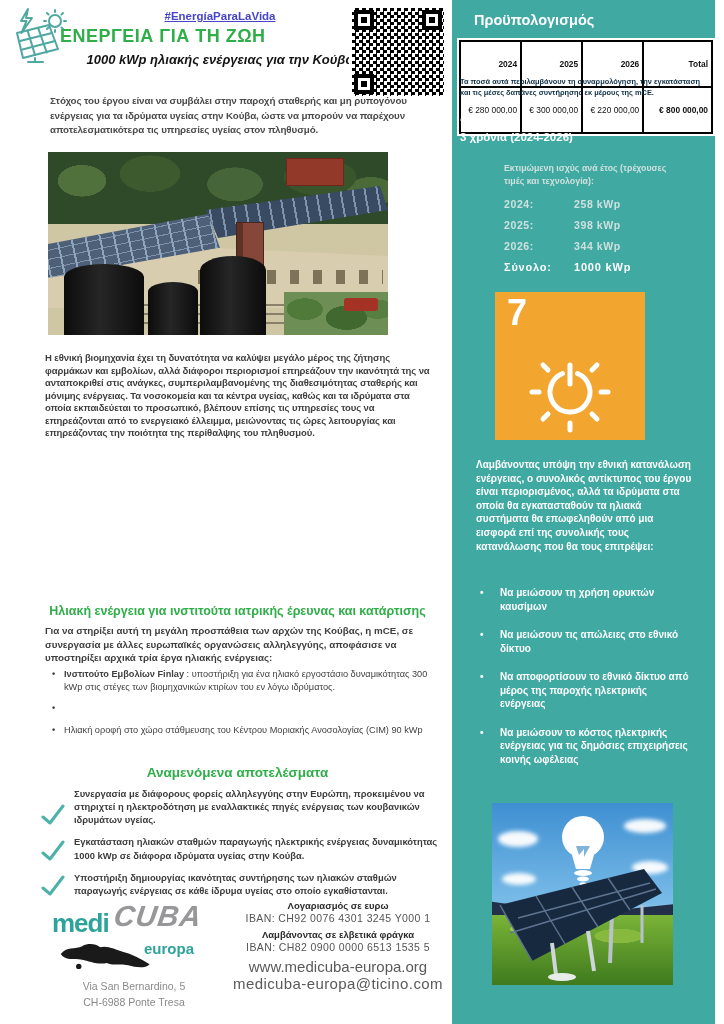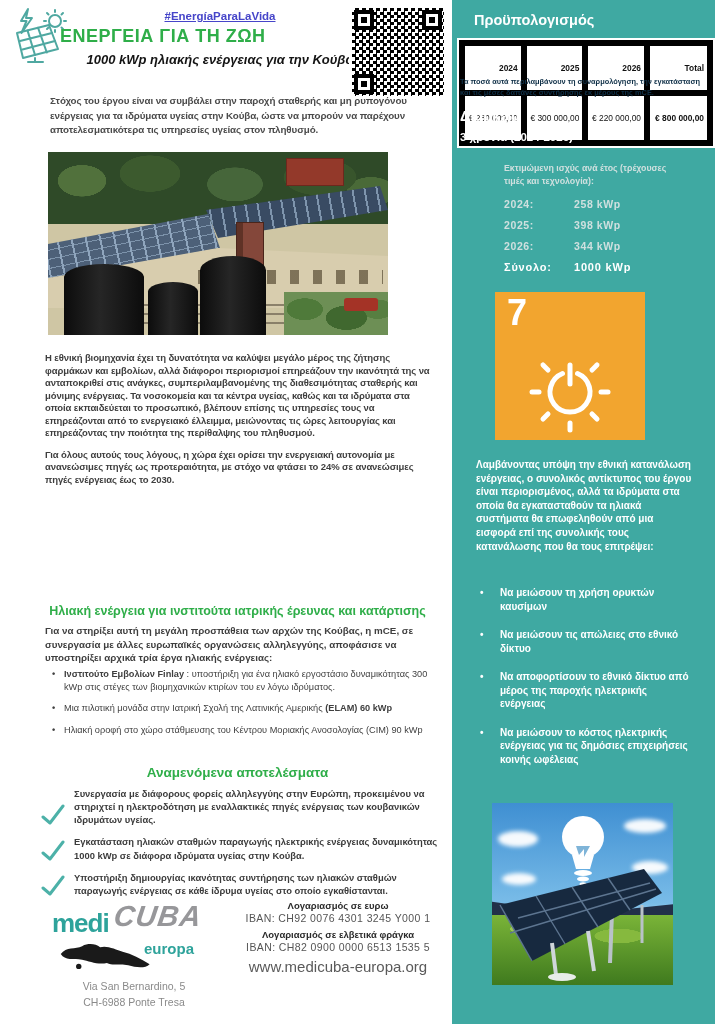--- a/index.html
+++ b/index.html
@@ -83,21 +83,21 @@
   .bank{position:absolute;left:222px;top:900px;width:232px;text-align:center;}
   .bank-label{font-size:9.5px;font-weight:bold;color:#2b2b2b;}
   .iban{font-size:10.5px;color:#555;letter-spacing:.4px;margin:1px 0 5px;}
   .website{font-size:15px;color:#5a5a5a;margin-top:2px;}
   .email{font-size:15px;color:#5a5a5a;letter-spacing:.4px;}
   
   .sb-h{color:#fff;font-weight:bold;font-size:14.5px;}
   .sb-budget-h{position:absolute;left:22px;top:12px;}
   .sb-tablewrap{position:absolute;left:5px;top:38px;background:#fff;padding:2px;}
   table.budget{border-collapse:collapse;background:#fff;}
-  table.budget th,table.budget td{border:6px solid #000000;font-size:8.4px;padding:17px 3px;
+  table.budget th,table.budget td{border:2px solid #000000;font-size:8.4px;padding:17px 3px;
      text-align:right;white-space:nowrap;color:#111;}
   table.budget th{font-weight:bold;}
   table.budget .w1{width:55px}table.budget .w4{width:66px}
   table.budget td.total,table.budget th.total{font-weight:bold;margin-top:24px;}
   .sb-note{position:absolute;left:8px;top:76px;width:240px;font-size:7.4px;font-weight:bold;
            color:#0e2f47;line-height:1.5;}
   .sb-dur-h{position:absolute;left:8px;top:108px;}
   .sb-dur-v{position:absolute;left:8px;top:131px;color:#fff;font-weight:bold;font-size:11.5px;}
   .sb-power{position:absolute;left:52px;top:162px;width:185px;color:#cfe0df;font-weight:bold;}
   .sb-power .pintro{font-size:8.8px;line-height:1.45;margin-bottom:10px;width:168px;}
@@ -165,34 +165,32 @@
     <div class="ph-pipes"></div>
   <div class="ph-bush"></div>
     <div class="ph-car"></div>
   <div class="tank t1"></div>
     <div class="tank t2"></div>
     <div class="tank t3"></div>
 </div>
 
 <div class="bodytext">
   <p>Η εθνική βιομηχανία έχει τη δυνατότητα να καλύψει μεγάλο μέρος της ζήτησης φαρμάκων και εμβολίων, αλλά διάφοροι περιορισμοί επηρεάζουν την ικανότητά της να ανταποκριθεί στις ανάγκες, συμπεριλαμβανομένης της διαθεσιμότητας σταθερής και μόνιμης ενέργειας. Τα νοσοκομεία και τα κέντρα υγείας, καθώς και τα ιδρύματα στα οποία εκπαιδεύεται το προσωπικό, βλέπουν επίσης τις υπηρεσίες τους να επηρεάζονται από το ενεργειακό έλλειμμα, μειώνοντας τις ώρες λειτουργίας και επηρεάζοντας την ποιότητα της περίθαλψης του πληθυσμού.</p>
-  <p>Για όλους αυτούς τους λόγους, η χώρα έχει ορίσει την ενεργειακή αυτονομία με ανανεώσιμες πηγές ως προτεραιότητα, με στόχο να φτάσει το 24%  σε ανανεώσιμες πηγές ενέργειας έως το 2030.</p>
 </div>
 
 <div class="solar-head h-green">Ηλιακή ενέργεια για ινστιτούτα ιατρικής έρευνας και κατάρτισης</div>
 <div class="solar-lead">Για να στηρίξει αυτή τη μεγάλη προσπάθεια των αρχών της Κούβας, η mCE, σε συνεργασία με άλλες ευρωπαϊκές οργανώσεις αλληλεγγύης, αποφάσισε να υποστηρίξει αρχικά τρία έργα ηλιακής ενέργειας:</div>
 
 <div class="solar-bullets">
   <div class="li">
     <span class="dot">•</span>
     <span><b>Ινστιτούτο Εμβολίων Finlay</b><span> : υποστήριξη για ένα ηλιακό εργοστάσιο δυναμικότητας 300 kWp στις στέγες των βιομηχανικών κτιρίων του εν λόγω ιδρύματος.</span></span>
   </div>
   <div class="li">
     <span class="dot">•</span>
-    <span><span>Μια πιλοτική μονάδα στην Ιατρική Σχολή της Λατινικής Αμερικής </span><b>(ELAM)  60 kWp</b></span>
   </div>
   <div class="li">
     <span class="dot">•</span>
     <span>Ηλιακή οροφή στο χώρο στάθμευσης του Κέντρου Μοριακής Ανοσολογίας (CIM)  90 kWp</span>
   </div>
 </div>
 
 <div class="results-head h-green">Αναμενόμενα αποτελέσματα</div>
 
 <div class="results">
@@ -225,23 +223,24 @@
   </svg>
   <span class="europa">europa</span>
 </div>
 <div class="address">
   <div>Via San Bernardino, 5</div>
   <div>CH-6988 Ponte Tresa</div>
 </div>
 <div class="bank">
   <div class="bank-label">Λογαριασμός σε ευρω</div>
   <div class="iban">IBAN: CH92 0076 4301 3245 Y000 1</div>
-  <div class="bank-label">Λογαριασμός σε ελβετικά φράγκα</div>
+  <div class="bank-label">Λαμβάνοντας σε ελβετικά φράγκα</div>
   <div class="iban">IBAN: CH82 0900 0000 6513 1535 5</div>
   <div class="website">www.medicuba-europa.org</div>
+  <div class="email">medicuba-europa@ticino.com</div>
 </div>
 
 <div class="sidebar">
   <div class="sb-h sb-budget-h">Προϋπολογισμός</div>
 
   <div class="sb-tablewrap">
     <table class="budget">
       <tbody>
           <tr>
         <th class="w1">2024</th>

